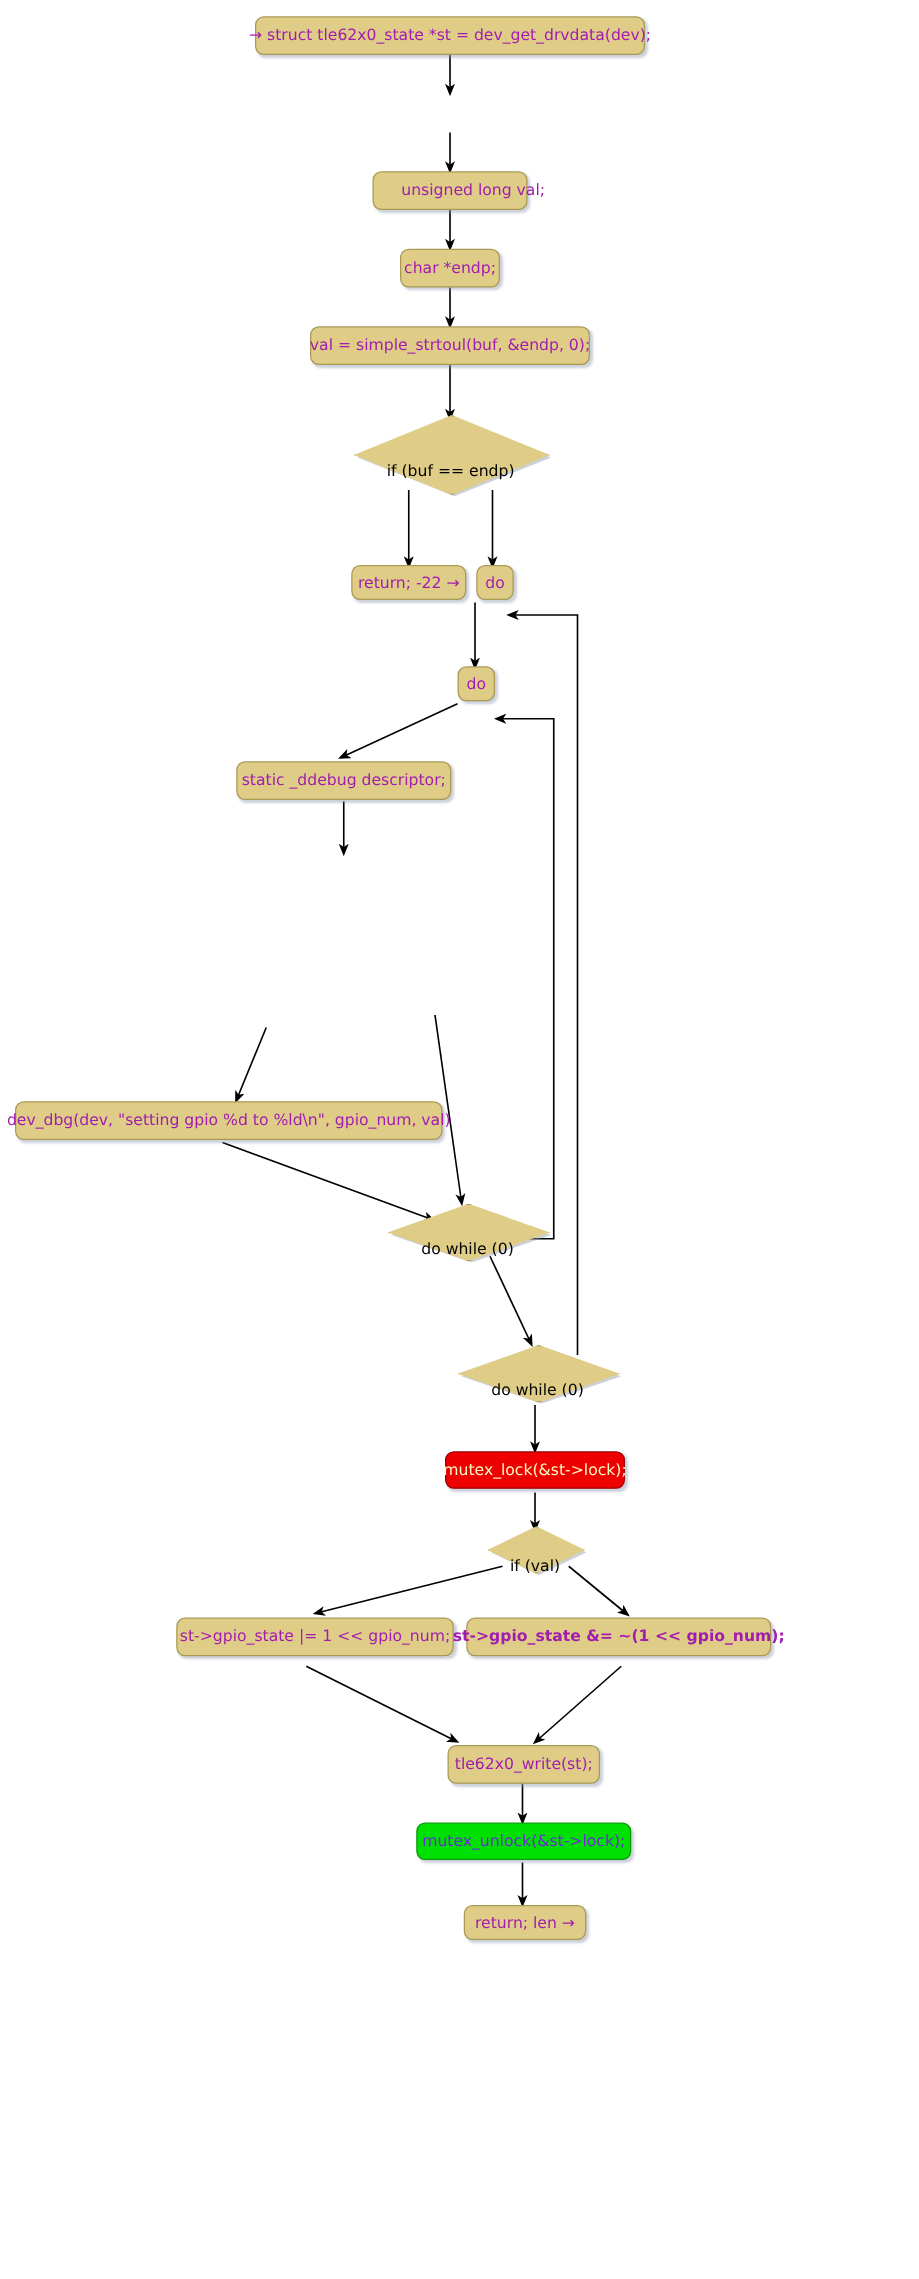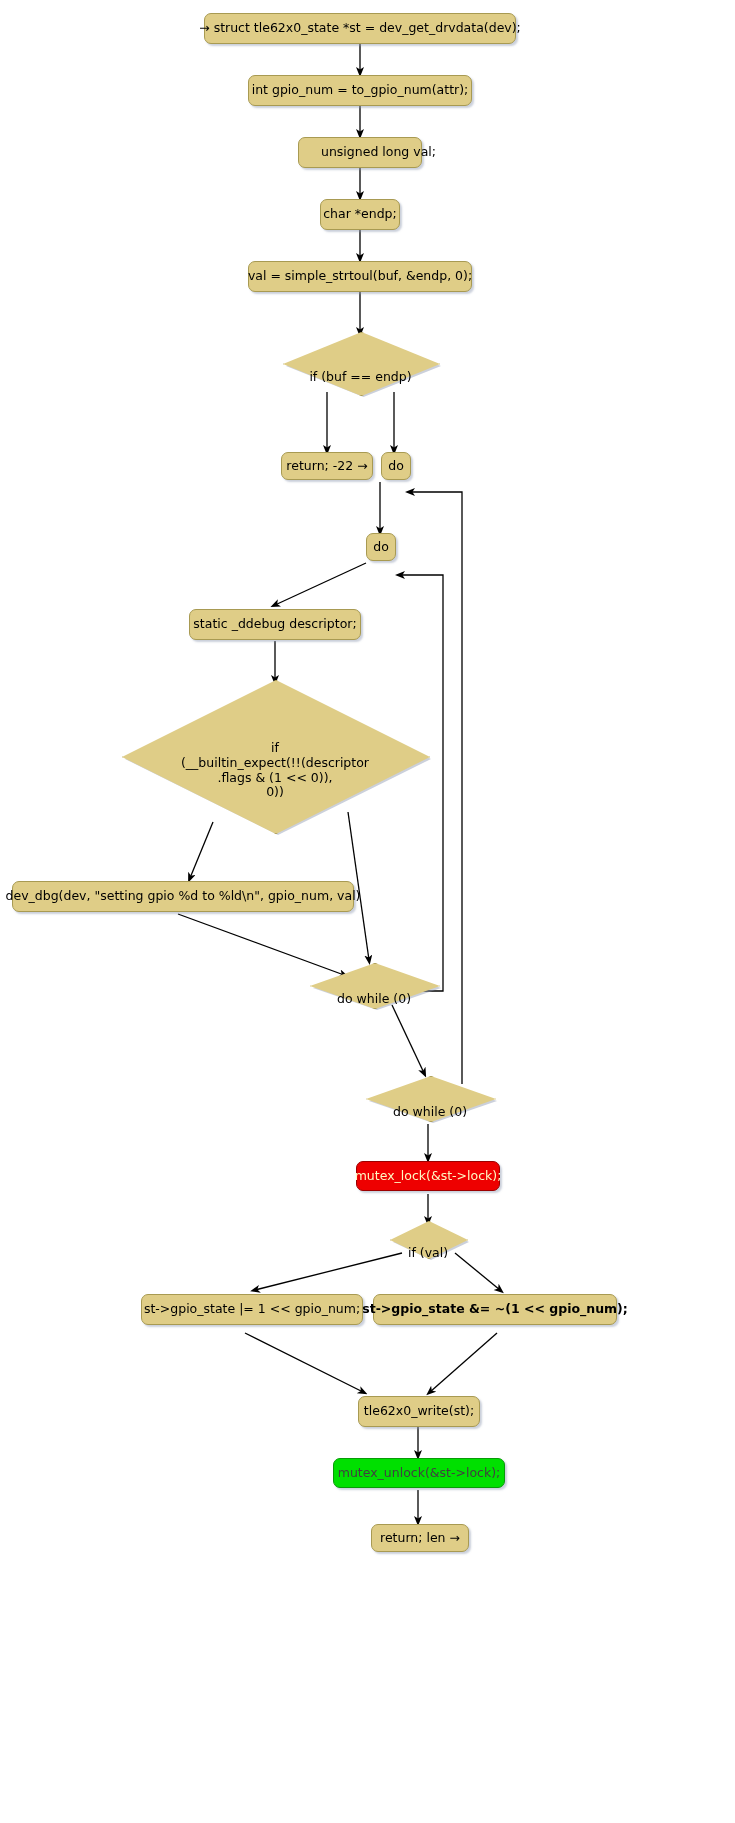--- a/index.html
+++ b/index.html
@@ -36,34 +36,34 @@
     text-align: center;
     white-space: pre;
     line-height: 1.18;
     z-index: 3;
   }
   
   .proc {
     background: #dfcd87;
     border: 1px solid #a89a52;
     border-radius: 7px;
-    color: #000000;
+    color: #a21caf;
     font-size: 12.5px;
     box-shadow: 2px 2px 2px rgba(140,150,175,0.45);
     padding: 0 8px;
   }
   .proc.red {
     background: #ee0000;
     border: 1px solid #9c0000;
     color: #fef9c3;
   }
   .proc.green {
     background: #00e000;
     border: 1px solid #089b08;
-    color: #404040;
+    color: #6d28d9;
   }
   
   .diamond {
     background: transparent;
     border: none;
     color: #000000;
     font-size: 12.5px;
   }
   .diamond .dshape {
     position: absolute;
@@ -155,21 +155,20 @@
       <path d="M497,1333 L430,1392"></path>
 
       <path d="M418,1426 L418,1455"></path>
 
       <path d="M418,1490 L418,1521"></path>
     </g>
   </svg>
 
   <div class="node proc" style="left:204px; top:13px; width:312px; height:31px;">→ struct tle62x0_state *st = dev_get_drvdata(dev);</div>
 
-  <div class="node proc" style="left:248px; top:75px; width:224px; height:31px;">int gpio_num = to_gpio_num(attr);</div>
 
   <div class="node proc" style="left:298px; top:137px; width:124px; height:31px;padding-left:45px;">unsigned long val;</div>
 
   <div class="node proc" style="left:320px; top:199px; width:80px; height:31px;">char *endp;</div>
 
   <div class="node proc" style="left:248px; top:261px; width:224px; height:31px;">val = simple_strtoul(buf, &amp;endp, 0);</div>
 
   <div class="node diamond" style="left:283px; top:332px; width:155px; height:62px;">
     <span class="dshadow"></span>
     <span class="dshape"></span>
@@ -177,28 +176,20 @@
   </div>
 
   <div class="node proc" style="left:281px; top:452px; width:92px; height:28px;">return; -22 →</div>
 
   <div class="node proc" style="left:381px; top:452px; width:30px; height:28px;">do</div>
 
   <div class="node proc" style="left:366px; top:533px; width:30px; height:28px;">do</div>
 
   <div class="node proc" style="left:189px; top:609px; width:172px; height:31px;">static _ddebug descriptor;</div>
 
-  <div class="node diamond" style="left:122px; top:680px; width:306px; height:152px;">
-    <span class="dshadow"></span>
-    <span class="dshape"></span>
-    <span class="dtext">if
-(__builtin_expect(!!(descriptor
-.flags &amp; (1 &lt;&lt; 0)),
-0))</span>
-  </div>
 
   <div class="node proc" style="left:12px; top:881px; width:342px; height:31px;">dev_dbg(dev, "setting gpio %d to %ld\n", gpio_num, val)</div>
 
   <div class="node diamond" style="left:310px; top:963px; width:128px; height:44px;">
     <span class="dshadow"></span>
     <span class="dshape"></span>
     <span class="dtext">do while (0)</span>
   </div>
 
   <div class="node diamond" style="left:366px; top:1076px; width:128px; height:44px;">

